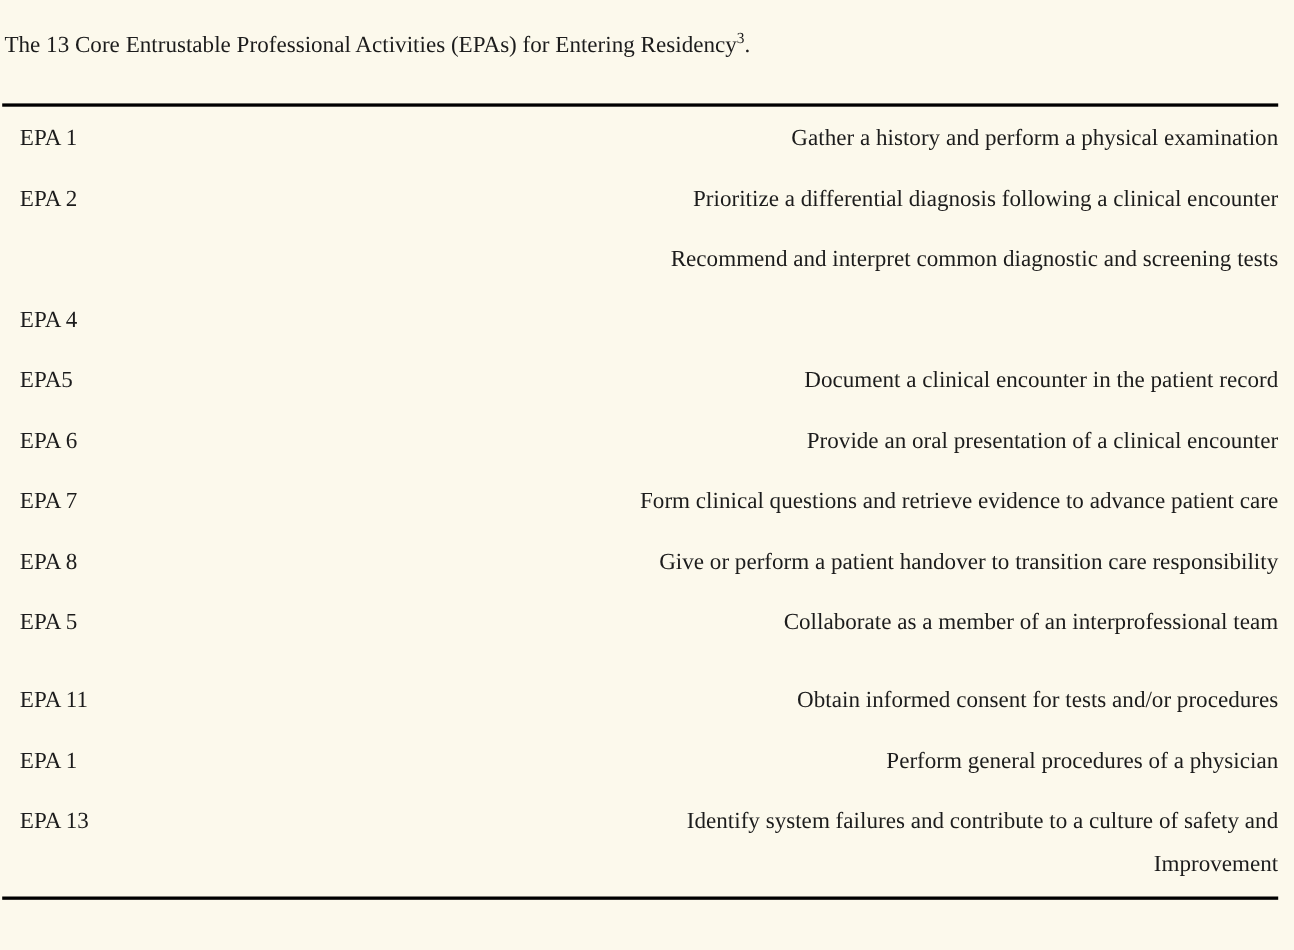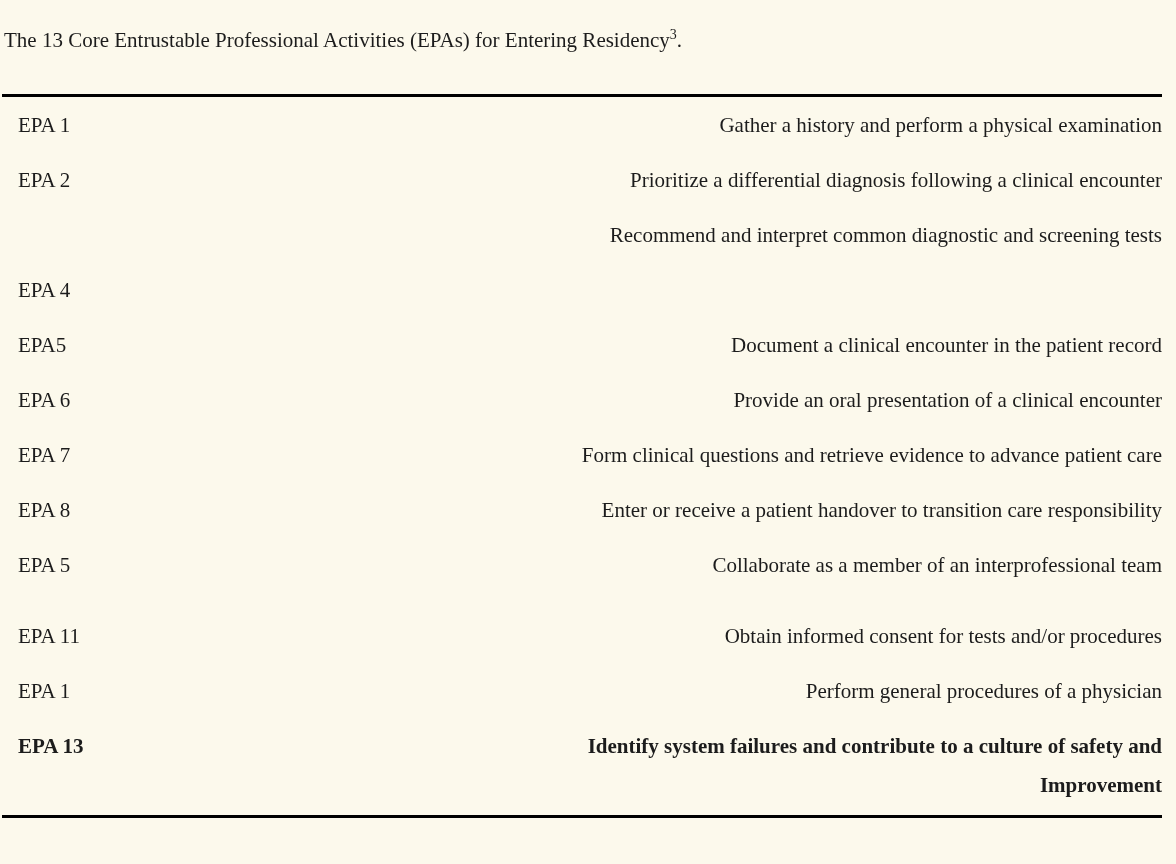--- a/index.html
+++ b/index.html
@@ -36,21 +36,20 @@
   .row {
     display: flex;
     align-items: flex-start;
     padding-left: 16px;
     margin-bottom: 16px;
     font-size: 21px;
     line-height: 39px;
   }
   .row:last-child {
     margin-bottom: 0;
-    font-weight: bold;
   }
   .label {
     flex: 0 0 110px;
     white-space: nowrap;
   }
   .desc {
     flex: 1;
     white-space: pre-line;
     text-align: right;
   }
@@ -92,21 +91,21 @@
       <span class="desc">Provide an oral presentation of a clinical encounter</span>
     </div>
 
     <div class="row">
       <span class="label">EPA 7</span>
       <span class="desc">Form clinical questions and retrieve evidence to advance patient care</span>
     </div>
 
     <div class="row">
       <span class="label">EPA 8</span>
-      <span class="desc">Enter or receive a patient handover to transition care responsibility</span>
+      <span class="desc">Give or perform a patient handover to transition care responsibility</span>
     </div>
 
     <div class="row">
       <span class="label">EPA 5</span>
       <span class="desc">Collaborate as a member of an interprofessional team</span>
     </div>
 
     <div class="row">
     </div>
 

